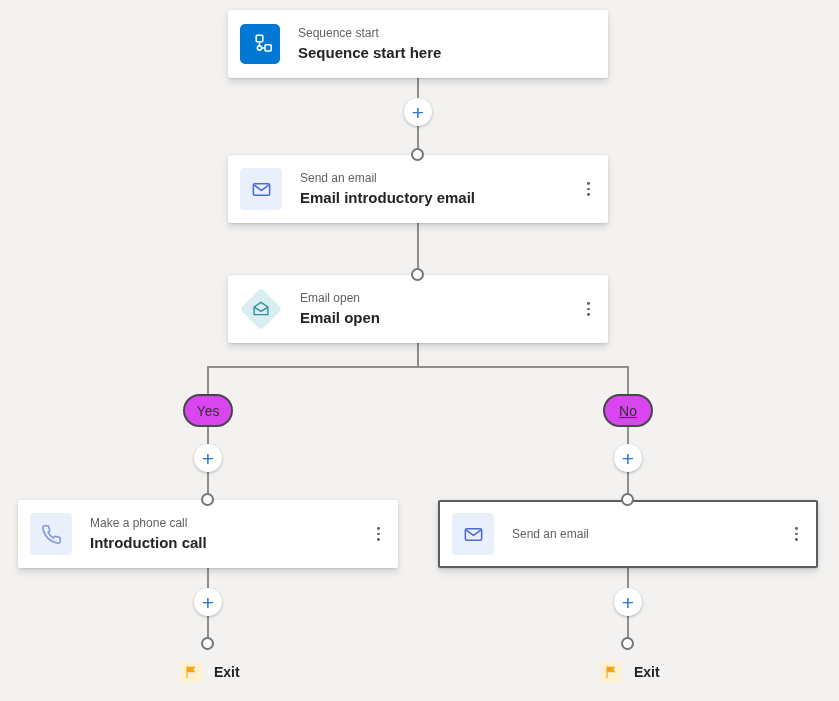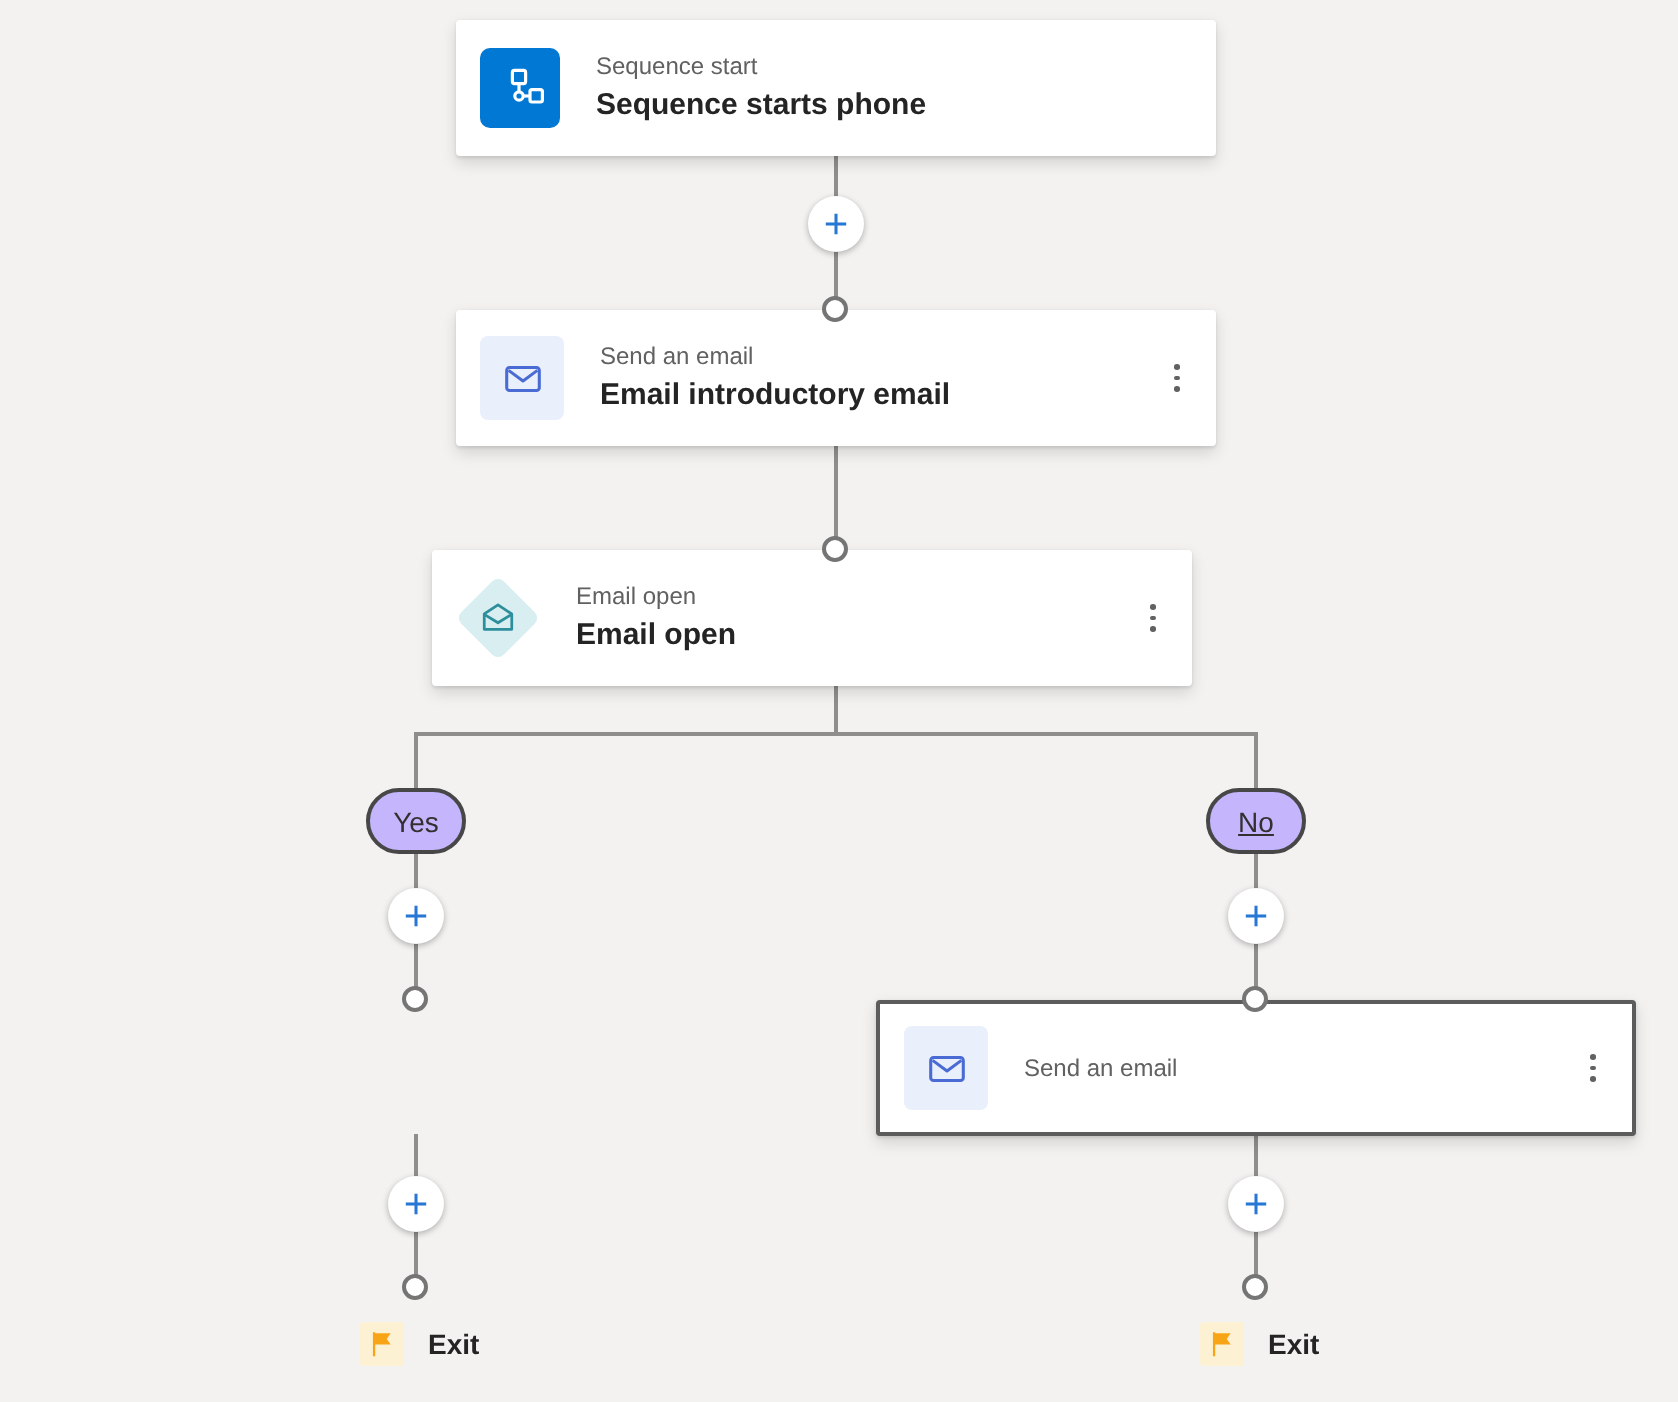--- a/index.html
+++ b/index.html
@@ -54,21 +54,21 @@
   .card-sub{font-size:12px;color:#616161;line-height:14px;}
   .card-title{font-size:15px;font-weight:700;color:#242424;line-height:19px;white-space:nowrap;}
   .more-btn{
     margin-left:auto;background:none;border:none;padding:2px 4px;cursor:pointer;
     display:flex;flex-direction:column;gap:2.5px;align-items:center;
   }
   .more-btn i{width:2.8px;height:2.8px;background:#616161;border-radius:50%;display:block;}
   
   .pill{
     position:absolute;width:50px;height:33px;box-sizing:border-box;
-    background:#c4b5fd;border:2px solid #474747;border-radius:17px;
+    background:#d946ef;border:2px solid #474747;border-radius:17px;
     display:flex;align-items:center;justify-content:center;
     font-size:14px;color:#323130;z-index:2;
   }
   
   .exit-node{
     position:absolute;display:flex;align-items:center;gap:12px;z-index:2;cursor:pointer;
   }
   .flag-box{
     width:22px;height:22px;border-radius:2px;background:#fcf1d3;
     display:flex;align-items:center;justify-content:center;
@@ -96,21 +96,21 @@
       <svg width="24" height="24" viewBox="0 0 24 24" fill="none" stroke="#ffffff" stroke-width="1.6">
         <rect x="8.2" y="3.2" width="6.6" height="6.6" rx="1"></rect>
         <line x1="11.5" y1="9.8" x2="11.5" y2="13.9"></line>
         <circle cx="11.5" cy="16" r="2.1"></circle>
         <line x1="13.6" y1="16" x2="17" y2="16"></line>
         <rect x="17" y="12.8" width="6.2" height="6.2" rx="1"></rect>
       </svg>
     </div>
     <div class="card-text">
       <span class="card-sub">Sequence start</span>
-      <span class="card-title">Sequence starts phone</span>
+      <span class="card-title">Sequence start here</span>
     </div>
   </div>
 
   <button class="plus-btn" style="left:404px;top:98px;">+</button>
   <div class="dot" style="left:411px;top:148px;"></div>
 
   <div class="card" style="left:228px;top:155px;">
     <div class="icon-box ib-light-blue">
       <svg width="23" height="23" viewBox="0 0 24 24" fill="none" stroke="#4a6bd4" stroke-width="1.6" stroke-linejoin="round">
         <rect x="3.5" y="6" width="17" height="12" rx="1.5"></rect>
@@ -123,21 +123,21 @@
     </div>
     <button class="more-btn">
       <i></i>
         <i></i>
         <i></i>
     </button>
   </div>
 
   <div class="dot" style="left:411px;top:268px;"></div>
 
-  <div class="card" style="left:216px;top:275px;">
+  <div class="card" style="left:228px;top:275px;">
     <div class="icon-box ib-plain">
       <div class="diamond">
         <svg width="22" height="22" viewBox="0 0 24 24" fill="none" stroke="#2e8f9c" stroke-width="1.5" stroke-linejoin="round">
           <path d="M4.5 9.8 L12 4.8 L19.5 9.8 V18.2 H4.5 Z"></path>
           <path d="M4.5 10 L12 14.6 L19.5 10"></path>
         </svg>
       </div>
     </div>
     <div class="card-text">
       <span class="card-sub">Email open</span>
@@ -151,20 +151,36 @@
   </div>
 
   <div class="pill" style="left:183px;top:394px;">Yes</div>
   <div class="pill" style="left:603px;top:394px;text-decoration:underline;">No</div>
 
   <button class="plus-btn" style="left:194px;top:444px;">+</button>
   <button class="plus-btn" style="left:614px;top:444px;">+</button>
   <div class="dot" style="left:201px;top:493px;"></div>
   <div class="dot" style="left:621px;top:493px;"></div>
 
+  <div class="card" style="left:18px;top:500px;">
+    <div class="icon-box ib-light-blue">
+      <svg width="21" height="21" viewBox="0 0 24 24" fill="none" stroke="#8295d6" stroke-width="1.8" stroke-linecap="round" stroke-linejoin="round">
+        <path d="M22 16.92v3a2 2 0 0 1-2.18 2 19.79 19.79 0 0 1-8.63-3.07 19.5 19.5 0 0 1-6-6 19.79 19.79 0 0 1-3.07-8.67A2 2 0 0 1 4.11 2h3a2 2 0 0 1 2 1.72 12.84 12.84 0 0 0 .7 2.81 2 2 0 0 1-.45 2.11L8.09 9.91a16 16 0 0 0 6 6l1.27-1.27a2 2 0 0 1 2.11-.45 12.84 12.84 0 0 0 2.81.7A2 2 0 0 1 22 16.92z"></path>
+      </svg>
+    </div>
+    <div class="card-text">
+      <span class="card-sub">Make a phone call</span>
+      <span class="card-title">Introduction call</span>
+    </div>
+    <button class="more-btn">
+      <i></i>
+        <i></i>
+        <i></i>
+    </button>
+  </div>
 
   <div class="card selected" style="left:438px;top:500px;">
     <div class="icon-box ib-light-blue">
       <svg width="23" height="23" viewBox="0 0 24 24" fill="none" stroke="#4a6bd4" stroke-width="1.6" stroke-linejoin="round">
         <rect x="3.5" y="6" width="17" height="12" rx="1.5"></rect>
         <polyline points="4.5,7.5 12,13 19.5,7.5"></polyline>
       </svg>
     </div>
     <div class="card-text">
       <span class="card-sub">Send an email</span>

